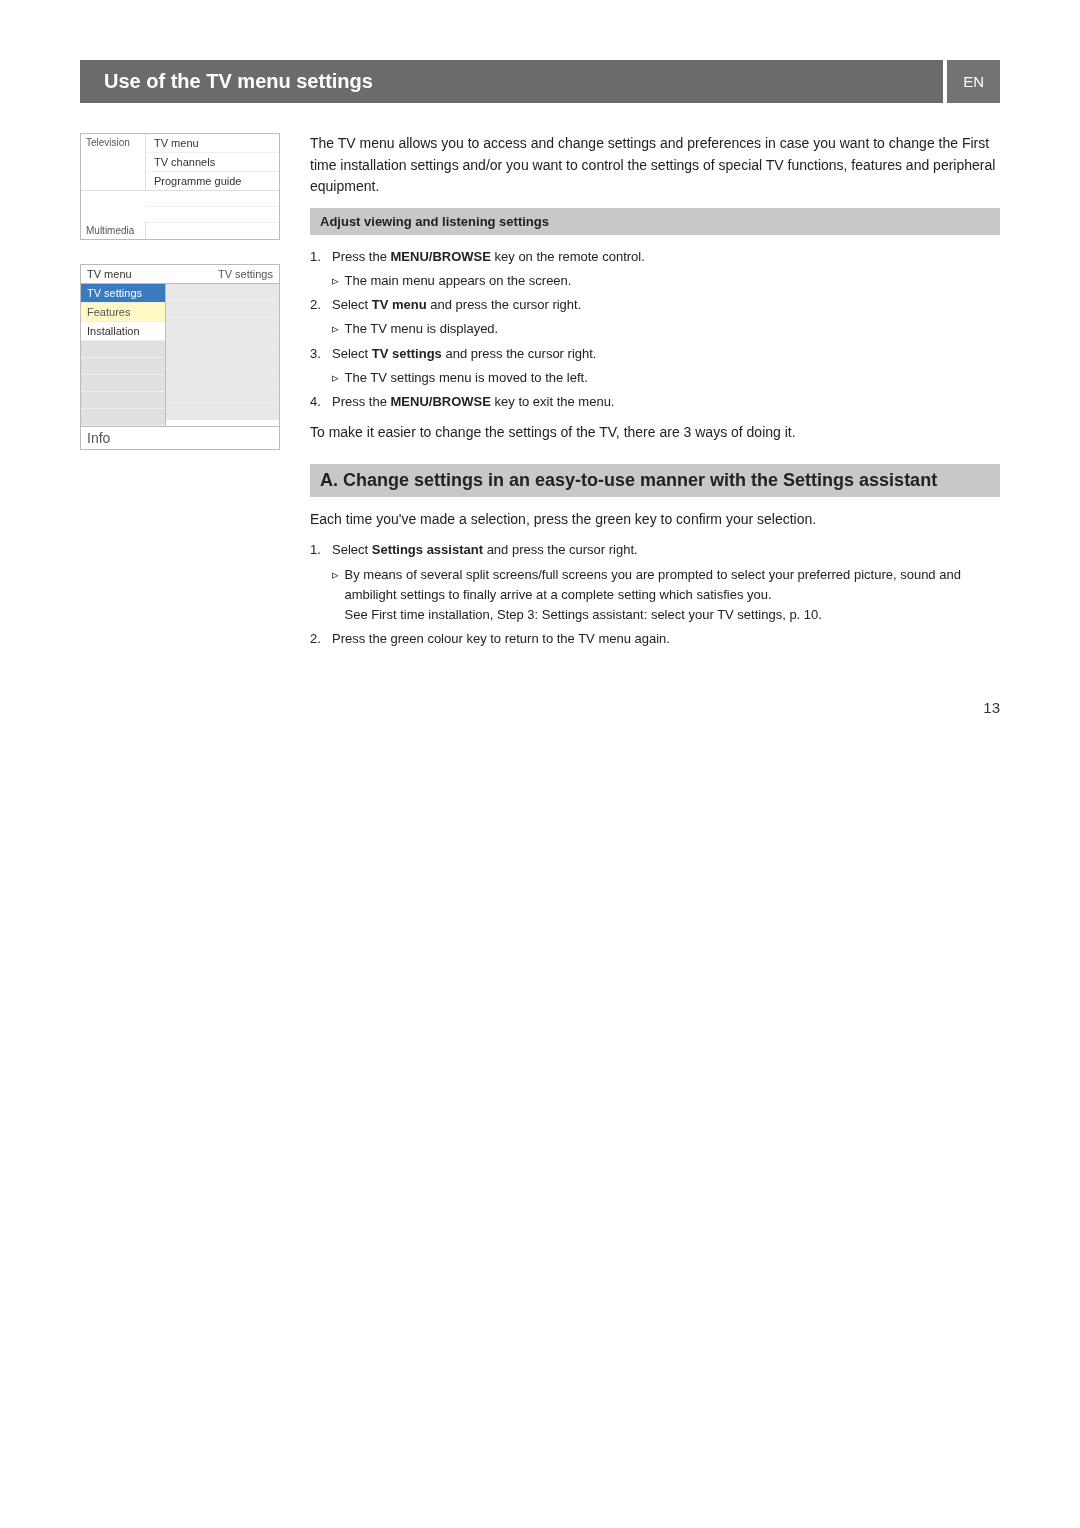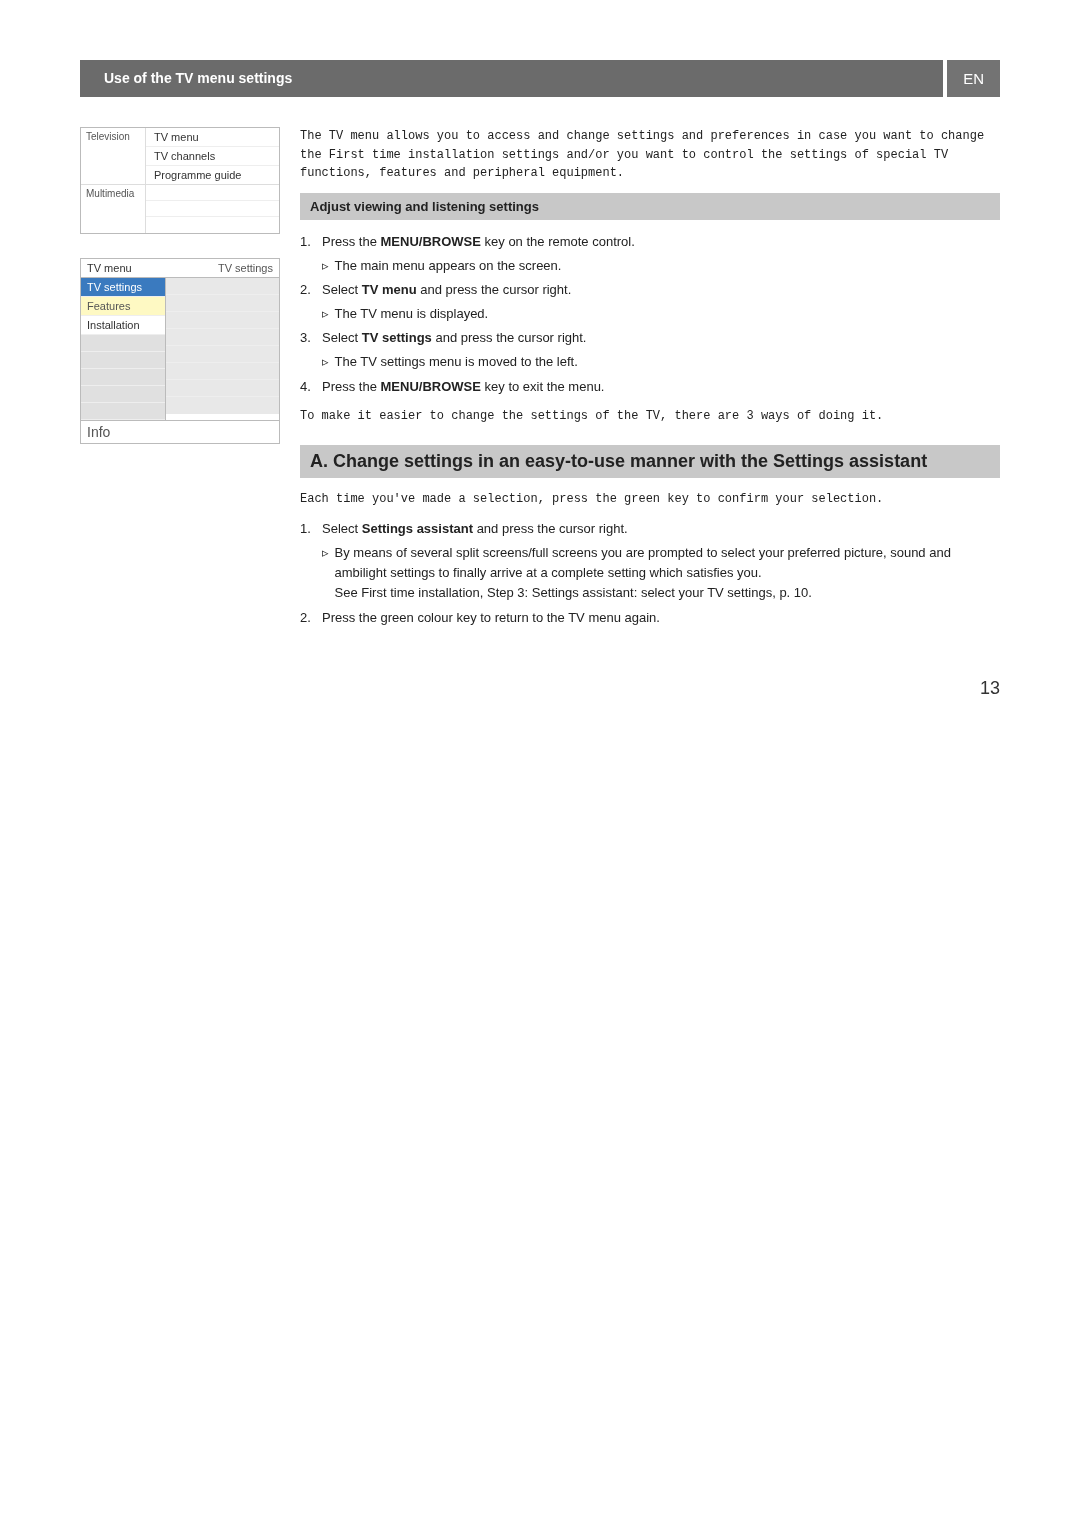--- a/index.html
+++ b/index.html
@@ -15,42 +15,42 @@
 
     
     .page-header {
       display: flex;
       align-items: stretch;
       margin-bottom: 30px;
     }
     .page-title-bar {
       background: #6b6b6b;
       color: #ffffff;
-      font-size: 14px;
+      font-size: 20px;
       font-weight: bold;
       padding: 10px 24px;
       flex: 1;
     }
     .lang-badge {
       background: #737373;
       color: #ffffff;
       font-size: 15px;
       font-weight: normal;
       padding: 10px 16px;
       margin-left: 4px;
       display: flex;
       align-items: center;
       justify-content: center;
       min-width: 44px;
     }
 
     
     .content-area {
       display: flex;
-      gap: 20px;
+      gap: 30px;
     }
 
     
     .left-col {
       width: 200px;
       flex-shrink: 0;
       display: flex;
       flex-direction: column;
       gap: 24px;
     }
@@ -67,20 +67,21 @@
       color: #333;
     }
     .menu-diagram .menu-row {
       display: flex;
       align-items: stretch;
       border-bottom: 1px solid #ddd;
       min-height: 18px;
     }
     .menu-diagram .menu-row:last-child {
       border-bottom: none;
+      align-items: flex-end;
     }
     .menu-diagram .menu-category {
       width: 65px;
       padding: 3px 5px;
       font-size: 10px;
       color: #555;
       border-right: 1px solid #ddd;
       flex-shrink: 0;
     }
     .menu-diagram .menu-items {
@@ -169,24 +170,23 @@
       background: #c8c8c8;
       padding: 6px 10px;
       font-weight: bold;
       font-size: 13px;
       margin-bottom: 12px;
       margin-top: 8px;
     }
 
     
     .body-text {
-      font-size: 12px;
+      font-size: 14px;
       line-height: 1.55;
       margin-bottom: 10px;
-      font-family: Liberation Mono, monospace;
     }
 
     
     .numbered-list {
       margin-left: 0;
       padding-left: 0;
       list-style: none;
       margin-bottom: 10px;
     }
     .numbered-list li {
@@ -208,21 +208,21 @@
       font-size: 18px;
       margin-bottom: 12px;
       margin-top: 20px;
     }
     .section-a-heading strong {
       font-weight: bold;
     }
 
     .page-number {
       text-align: right;
-      font-size: 18px;
+      font-size: 15px;
       color: #333;
       margin-top: 40px;
     }
 
     b, strong { font-weight: bold; }
   </style>
 </head>
 <body>
 
 <div class="page-header">

